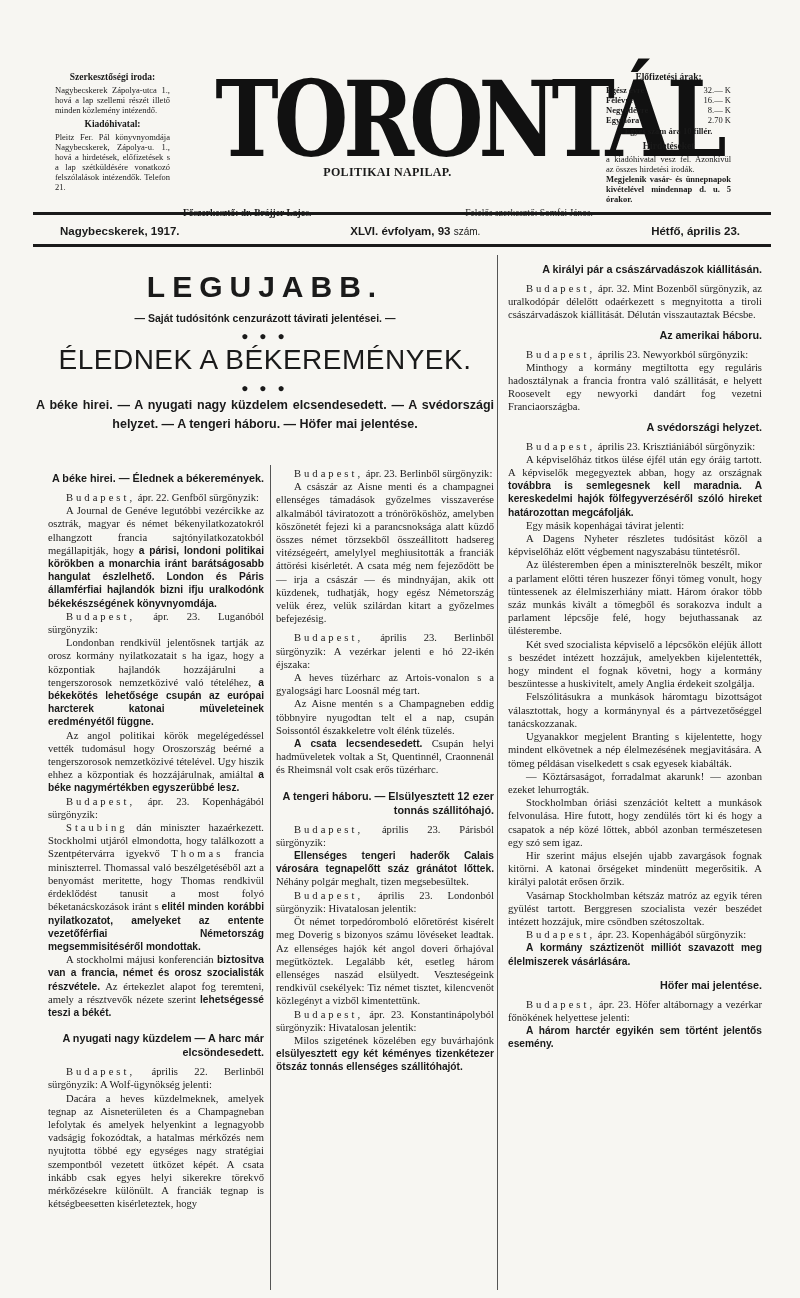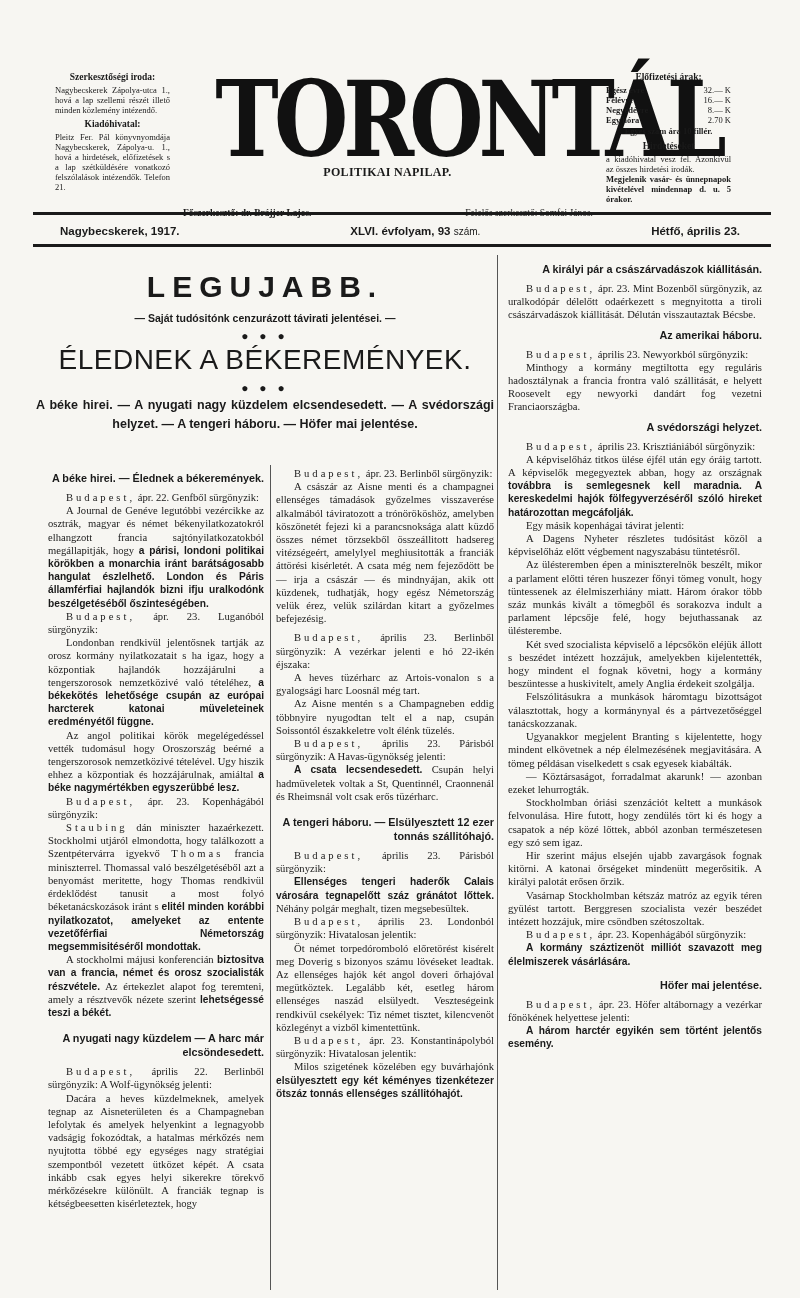--- a/index.html
+++ b/index.html
@@ -97,53 +97,52 @@
     <div class="sub1">— Saját tudósitónk cenzurázott távirati jelentései. —</div>
     <div class="dots">● ● ●</div>
     <div class="big">ÉLEDNEK A BÉKEREMÉNYEK.</div>
     <div class="dots">● ● ●</div>
     <div class="summary">A béke hirei. — A nyugati nagy küzdelem elcsendesedett. — A svédországi helyzet. — A tengeri háboru. — Höfer mai jelentése.</div>
   </div>
 
   <div class="col col1">
     <div class="hd">A béke hirei. — Élednek a békeremények.</div>
     <p><span class="sp">Budapest,</span> <span>ápr. 22. Genfből sürgönyzik:</span></p>
-    <p><span>A Journal de Genéve legutóbbi vezércikke az osztrák, magyar és német békenyilatkozatokról elhangzott francia sajtónyilatkozatokból megállapitják, hogy</span> <span class="bd">a párisi, londoni politikai körökben a monarchia iránt barátságosabb hangulat észlelhető. London és Páris államférfiai hajlandók bizni ifju uralkodónk beszélgetéséből őszinteségében.</span></p>
+    <p><span>A Journal de Genéve legutóbbi vezércikke az osztrák, magyar és német békenyilatkozatokról elhangzott francia sajtónyilatkozatokból megállapitják, hogy</span> <span class="bd">a párisi, londoni politikai körökben a monarchia iránt barátságosabb hangulat észlelhető. London és Páris államférfiai hajlandók bizni ifju uralkodónk békekészségének könyvnyomdája.</span></p>
     <p><span class="sp">Budapest,</span> <span>ápr. 23. Luganóból sürgönyzik:</span></p>
     <p><span>Londonban rendkivül jelentősnek tartják az orosz kormány nyilatkozatait s ha igaz, hogy a központiak hajlandók hozzájárulni a tengerszorosok nemzetközivé való tételéhez,</span> <span class="bd">a békekötés lehetősége csupán az európai harcterek katonai müveleteinek eredményétől függne.</span></p>
     <p><span>Az angol politikai körök megelégedéssel vették tudomásul hogy Oroszország beérné a tengerszorosok nemzetközivé tételével. Ugy hiszik ehhez a központiak és hozzájárulnak, amiáltal</span> <span class="bd">a béke nagymértékben egyszerübbé lesz.</span></p>
     <p><span class="sp">Budapest,</span> <span>ápr. 23. Kopenhágából sürgönyzik:</span></p>
     <p><span class="sp">Staubing</span> <span>dán miniszter hazaérkezett. Stockholmi utjáról elmondotta, hogy találkozott a Szentpétervárra igyekvő</span> <span class="sp">Thomas</span> <span>francia miniszterrel. Thomassal való beszélgetéséből azt a benyomást meritette, hogy Thomas rendkivül érdeklődést tanusit a most folyó béketanácskozások iránt s</span> <span class="bd">elitél minden korábbi nyilatkozatot, amelyeket az entente vezetőférfiai Németország megsemmisitéséről mondottak.</span></p>
     <p><span>A stockholmi májusi konferencián</span> <span class="bd">biztositva van a francia, német és orosz szocialisták részvétele.</span> <span>Az értekezlet alapot fog teremteni, amely a résztvevők nézete szerint</span> <span class="bd">lehetségessé teszi a békét.</span></p>
     <div class="hd" style="margin-top:12px">A nyugati nagy küzdelem — A harc már elcsöndesedett.</div>
     <p><span class="sp">Budapest,</span> <span>április 22. Berlinből sürgönyzik: A Wolf-ügynökség jelenti:</span></p>
     <p>Dacára a heves küzdelmeknek, amelyek tegnap az Aisneterületen és a Champagneban lefolytak és amelyek helyenkint a legnagyobb vadságig fokozódtak, a hatalmas mérkőzés nem nyujtotta többé egy egységes nagy stratégiai szempontból vezetett ütközet képét. A csata inkább csak egyes helyi sikerekre törekvő mérkőzésekre különült. A franciák tegnap is kétségbeesetten kisérleteztek, hogy</p>
   </div>
 
   <div class="col col2">
     <p><span class="sp">Budapest,</span> <span>ápr. 23. Berlinből sürgönyzik:</span></p>
     <p>A császár az Aisne menti és a champagnei ellenséges támadások győzelmes visszaverése alkalmából táviratozott a trónörököshöz, amelyben köszönetét fejezi ki a parancsnoksága alatt küzdő összes német törzsekből összeállitott hadsereg vitézségeért, amelylyel meghiusitották a franciák áttörési kisérletét. A csata még nem fejeződött be — irja a császár — és mindnyájan, akik ott küzdenek, tudhatják, hogy egész Németország velük érez, velük szilárdan kitart a győzelmes befejezésig.</p>
     <div class="gap"></div>
     <p><span class="sp">Budapest,</span> <span>április 23. Berlinből sürgönyzik: A vezérkar jelenti e hó 22-ikén éjszaka:</span></p>
     <p>A heves tüzérharc az Artois-vonalon s a gyalogsági harc Loosnál még tart.</p>
     <p>Az Aisne mentén s a Champagneben eddig többnyire nyugodtan telt el a nap, csupán Soissontól északkeletre volt élénk tüzelés.</p>
-    <p><span class="sp">Budapest,</span> <span>április 23. Párisból sürgönyzik: A Havas-ügynökség jelenti:</span></p>
     <p><span class="bd">A csata lecsendesedett.</span> <span>Csupán helyi hadmüveletek voltak a St, Quentinnél, Craonnenál és Rheimsnál volt csak erős tüzérharc.</span></p>
     <div class="hd" style="margin-top:12px">A tengeri háboru. — Elsülyesztett 12 ezer tonnás szállitóhajó.</div>
     <p><span class="sp">Budapest,</span> <span>április 23. Párisból sürgönyzik:</span></p>
     <p><span class="bd">Ellenséges tengeri haderők Calais városára tegnapelőtt száz gránátot lőttek.</span> <span>Néhány polgár meghalt, tizen megsebesültek.</span></p>
     <p><span class="sp">Budapest,</span> <span>április 23. Londonból sürgönyzik: Hivatalosan jelentik:</span></p>
     <p>Öt német torpedóromboló előretörést kisérelt meg Doverig s bizonyos számu lövéseket leadtak. Az ellenséges hajók két angol doveri őrhajóval megütköztek. Legalább két, esetleg három ellenséges naszád elsülyedt. Veszteségeink rendkivül csekélyek: Tiz német tisztet, kilencvenöt közlegényt a vizből kimentettünk.</p>
     <p><span class="sp">Budapest,</span> <span>ápr. 23. Konstantinápolyból sürgönyzik: Hivatalosan jelentik:</span></p>
     <p><span>Milos szigetének közelében egy buvárhajónk</span> <span class="bd">elsülyesztett egy két kéményes tizenkétezer ötszáz tonnás ellenséges szállitóhajót.</span></p>
   </div>
 
   <div class="col col3">
     <div class="hd" style="margin-top:0">A királyi pár a császárvadászok kiállitásán.</div>
-    <p><span class="sp">Budapest,</span> <span>ápr. 23. Mint Bozenből sürgönyzik, az uralkodópár délelőtt odaérkezett s megnyitotta a tiroli császárvadászok kiállitását. Délután visszautaztak Bécsbe.</span></p>
+    <p><span class="sp">Budapest,</span> <span>ápr. 32. Mint Bozenből sürgönyzik, az uralkodópár délelőtt odaérkezett s megnyitotta a tiroli császárvadászok kiállitását. Délután visszautaztak Bécsbe.</span></p>
     <div class="hd">Az amerikai háboru.</div>
     <p><span class="sp">Budapest,</span> <span>április 23. Newyorkból sürgönyzik:</span></p>
     <p>Minthogy a kormány megtiltotta egy reguláris hadosztálynak a francia frontra való szállitását, e helyett Roosevelt egy newyorki dandárt fog vezetni Franciaországba.</p>
     <div class="hd">A svédországi helyzet.</div>
     <p><span class="sp">Budapest,</span> <span>április 23. Krisztiániából sürgönyzik:</span></p>
     <p><span>A képviselőház titkos ülése éjfél után egy óráig tartott. A képviselők megegyeztek abban, hogy az országnak</span> <span class="bd">továbbra is semlegesnek kell maradnia. A kereskedelmi hajók fölfegyverzéséről szóló hireket határozottan megcáfolják.</span></p>
     <p>Egy másik kopenhágai távirat jelenti:</p>
     <p>A Dagens Nyheter részletes tudósitást közöl a képviselőház előtt végbement nagyszabásu tüntetésről.</p>
     <p>Az ülésteremben épen a miniszterelnök beszélt, mikor a parlament előtti téren huszezer főnyi tömeg vonult, hogy tüntessenek az élelmiszerhiány miatt. Három órakor több száz munkás kivált a tömegből és sorakozva indult a parlament lépcsője felé, hogy bejuthassanak az ülésterembe.</p>
     <p>Két sved szocialista képviselő a lépcsőkön eléjük állott s beszédet intézett hozzájuk, amelyekben kijelentették, hogy mindent el fognak követni, hogy a kormány beszüntesse a huskivitelt, amely Anglia érdekeit szolgálja.</p>

